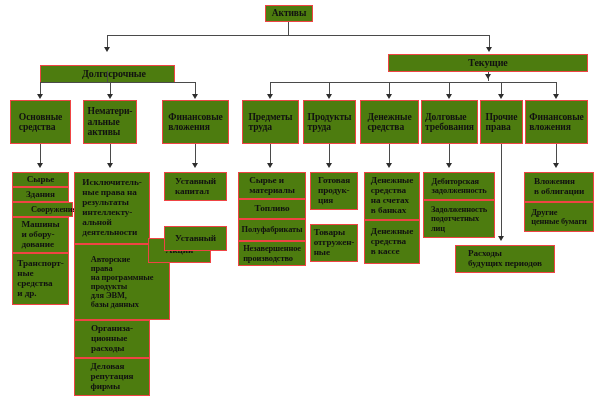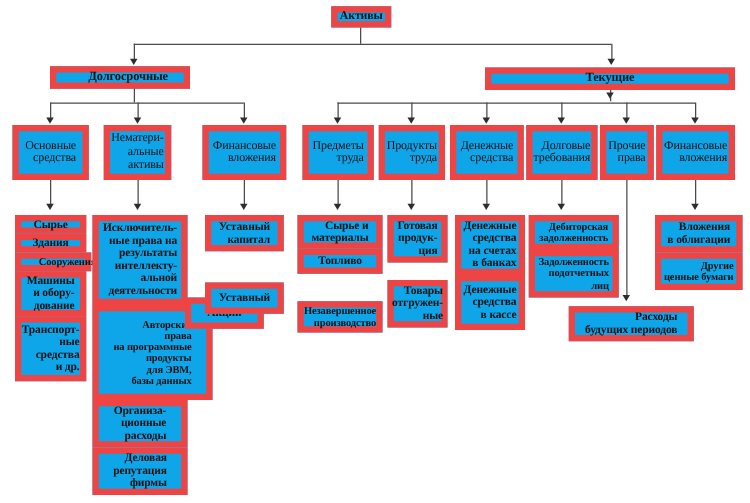--- a/index.html
+++ b/index.html
@@ -11,37 +11,37 @@
     position: relative;
     width: 600px;
     height: 402px;
     background: #ffffff;
     font-family: "Liberation Serif", "DejaVu Serif", serif;
     overflow: hidden;
   }
   .box {
     position: absolute;
     box-sizing: border-box;
-    border: 5px solid #ef4444;
-    background: #0ea5e9;
+    border: 1px solid #ef4444;
+    background: #4d7c0f;
     display: flex;
     align-items: center;
     justify-content: center;
-    text-align: right;
+    text-align: left;
     color: #111111;
     font-weight: 700;
     line-height: 1.08;
     padding: 1px 1px;
     letter-spacing: -0.1px;
     white-space: pre-line;
   }
   
   .lvl1 { font-size: 9.5px; font-weight: 700; }
   .lvl2 { font-size: 10px; font-weight: 700; }
-  .lvl3 { font-size: 9.6px; font-weight: 400; }
+  .lvl3 { font-size: 9.6px; font-weight: 700; }
   .leaf { font-size: 9.2px; font-weight: 700; }
   .leaf-sm { font-size: 8.4px; font-weight: 700; }
 
   
   .vline {
     position: absolute;
     width: 1px;
     background: #4a4a4a;
   }
   .hline {
@@ -68,21 +68,21 @@
   <div class="vline" style="left:288px; top:22px; height:13px;"></div>
 
   <div class="hline" style="left:107px; top:35px; width:382px;"></div>
 
   <div class="vline" style="left:107px; top:35px; height:13px;"></div>
   <div class="arrow" style="left:104px; top:47px;"></div>
 
   <div class="vline" style="left:489px; top:35px; height:13px;"></div>
   <div class="arrow" style="left:486px; top:47px;"></div>
 
-  <div class="box lvl2" style="left:40px; top:53px; width:112px; height:18px;padding-left:14px;">Долгосрочные</div>
+  <div class="box lvl2" style="left:40px; top:65px; width:135px; height:18px;padding-left:14px;">Долгосрочные</div>
 
   <div class="box lvl2" style="left:388px; top:54px; width:200px; height:18px;">Текущие</div>
 
   <div class="vline" style="left:107px; top:71px; height:11px;"></div>
   <div class="hline" style="left:40px; top:82px; width:155px;"></div>
   <div class="vline" style="left:40px; top:82px; height:13px;"></div>
   <div class="arrow" style="left:37px; top:94px;"></div>
   <div class="vline" style="left:110px; top:82px; height:13px;"></div>
   <div class="arrow" style="left:107px; top:94px;"></div>
   <div class="vline" style="left:195px; top:82px; height:13px;"></div>
@@ -182,20 +182,21 @@
 фирмы</div>
 
   <div class="box leaf" style="left:164px; top:172px; width:63px; height:29px;">Уставный
 капитал</div>
   <div class="box leaf" style="left:148px; top:201px; width:63px; height:25px;margin-top:37px;">Акции</div>
   <div class="box leaf" style="left:164px; top:226px; width:63px; height:25px;">Уставный</div>
 
   <div class="box leaf" style="left:238px; top:172px; width:68px; height:27px;">Сырье и
 материалы</div>
   <div class="box leaf" style="left:238px; top:199px; width:68px; height:20px;">Топливо</div>
+  <div class="box leaf-sm" style="left:238px; top:219px; width:68px; height:22px;">Полуфабрикаты</div>
   <div class="box leaf-sm" style="left:238px; top:241px; width:68px; height:25px;">Незавершенное
 производство</div>
 
   <div class="box leaf" style="left:310px; top:172px; width:48px; height:38px;">Готовая
 продук-
 ция</div>
   <div class="box leaf" style="left:310px; top:224px; width:48px; height:38px;">Товары
 отгружен-
 ные</div>
 

